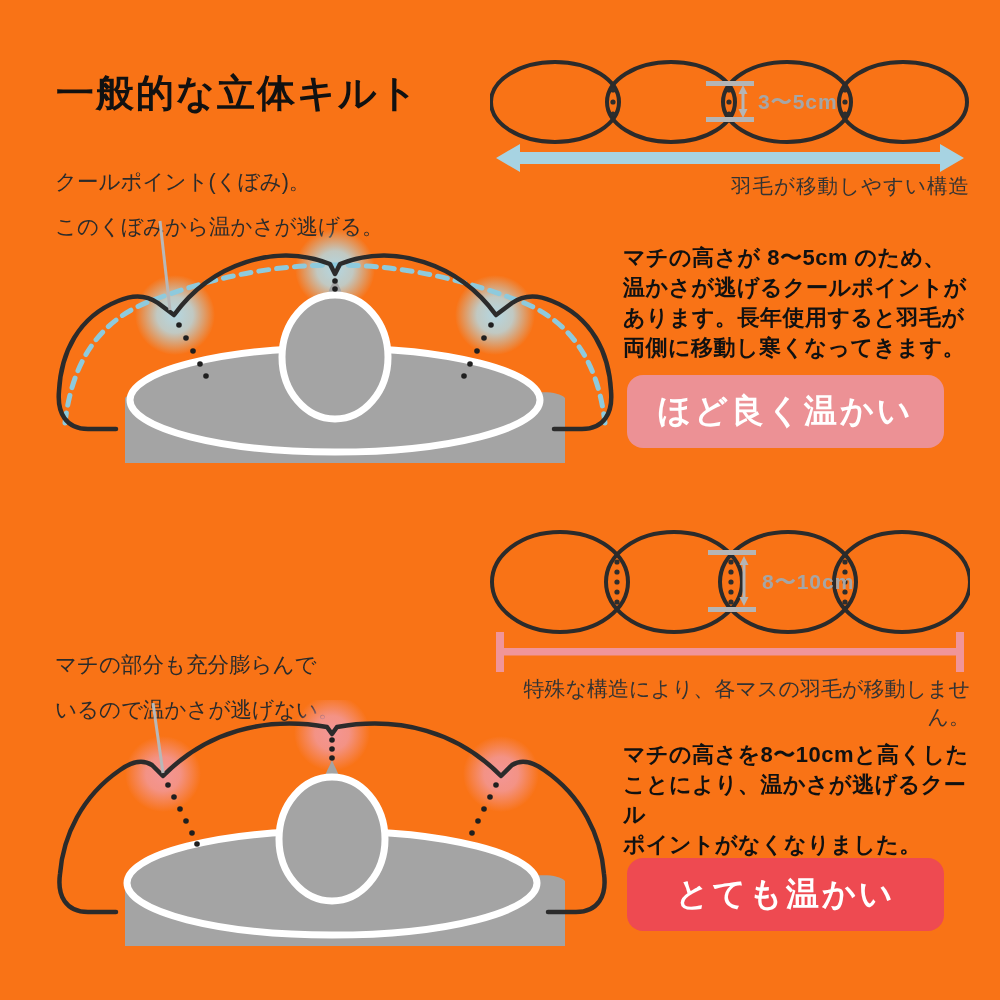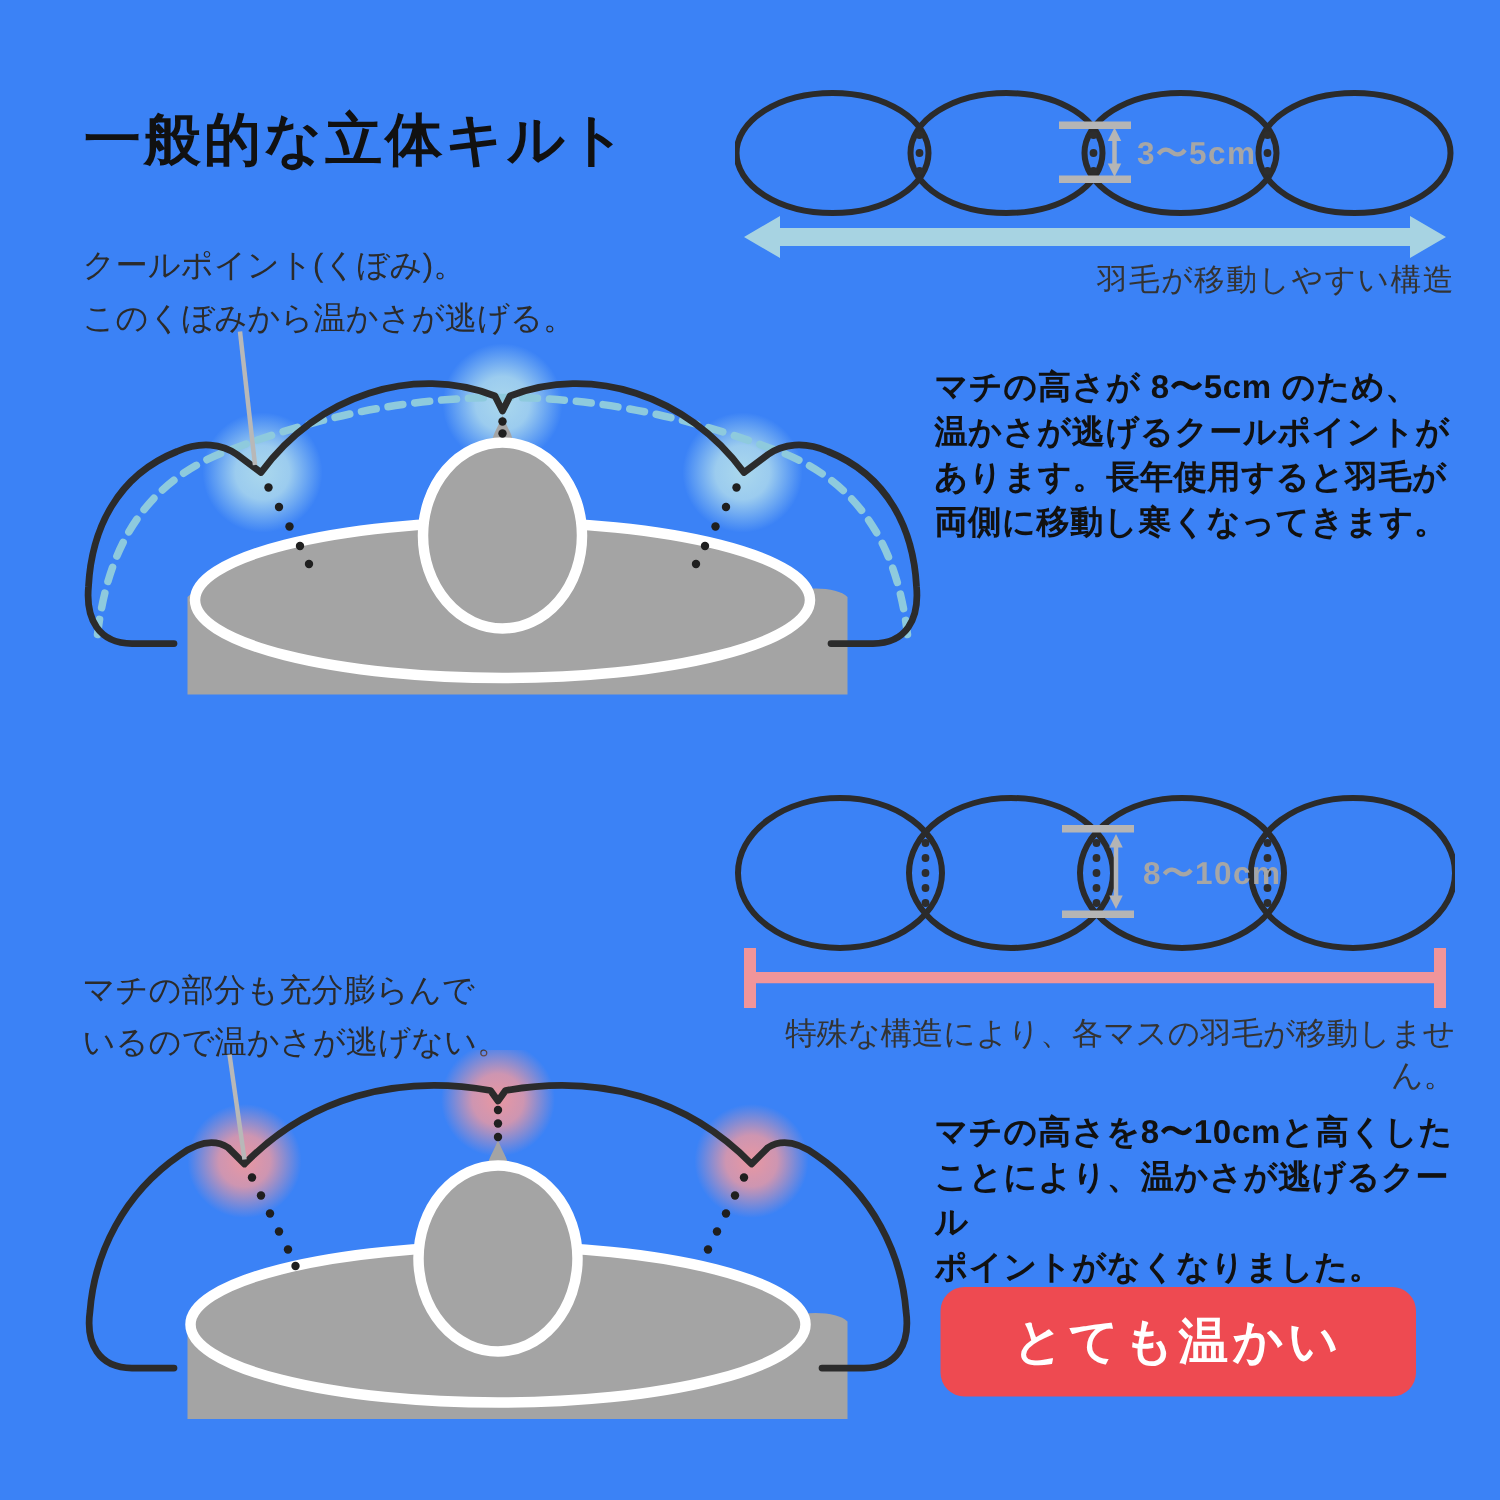--- a/index.html
+++ b/index.html
@@ -1,23 +1,23 @@
 <!DOCTYPE html>
 <html><head>
 <meta charset="utf-8">
 <style>
   html,body{margin:0;padding:0;background:#fff;}
   .canvas{
-    position:relative;width:1000px;height:1000px;background:#3b82f6;overflow:hidden;
+    position:relative;width:1000px;height:1000px;background:#f97316;overflow:hidden;
     font-family:"Liberation Sans","DejaVu Sans",sans-serif;color:#111;
   }
   .title{position:absolute;left:56px;font-size:38px;font-weight:800;color:#111;letter-spacing:2px;white-space:nowrap;}
   #title1{top:68px;}
   #title2{top:543px;}
-  .annot{position:absolute;left:55px;font-size:21.5px;color:#2b2b2b;line-height:35px;white-space:pre-line;}
+  .annot{position:absolute;left:55px;font-size:21.5px;color:#2b2b2b;line-height:45px;white-space:pre-line;}
   #annot1{top:160px;}
   #annot2{top:643px;}
   .desc{position:absolute;left:623px;width:350px;font-size:22px;font-weight:700;color:#111;line-height:30px;letter-spacing:0.5px;white-space:pre-line;}
   #desc1{top:243px;}
   #desc2{top:740px;}
   .badge{position:absolute;left:627px;width:317px;height:73px;border-radius:16px;color:#fff;
     font-size:33px;font-weight:700;letter-spacing:3px;display:flex;align-items:center;justify-content:center;white-space:nowrap;}
   #badge1{top:375px;background:#ec9195;}
   #badge2{top:858px;background:#ee4a51;}
   .diagram{position:absolute;left:490px;width:480px;}
@@ -113,20 +113,21 @@
         <circle cx="450" cy="149" r="2.8"></circle>
         <circle cx="444" cy="161" r="2.8"></circle>
     </g>
     <line x1="140" y1="6" x2="150" y2="95" stroke="#b8b8b8" stroke-width="3"></line>
   </svg>
 
   <div class="desc" id="desc1">マチの高さが 8〜5cm のため、
 温かさが逃げるクールポイントが
 あります。長年使用すると羽毛が
 両側に移動し寒くなってきます。</div>
+  <div class="badge" id="badge1">ほど良く温かい</div>
 
   <div class="annot" id="annot2">マチの部分も充分膨らんで
 いるので温かさが逃げない。</div>
 
   <div class="diagram" id="diagram2">
     <svg width="480" height="155" viewBox="0 0 480 155">
       <g fill="none" stroke="#2b2b2b" stroke-width="4">
         <ellipse cx="70" cy="62" rx="68" ry="50"></ellipse>
         <ellipse cx="184" cy="62" rx="68" ry="50"></ellipse>
         <ellipse cx="298" cy="62" rx="68" ry="50"></ellipse>

